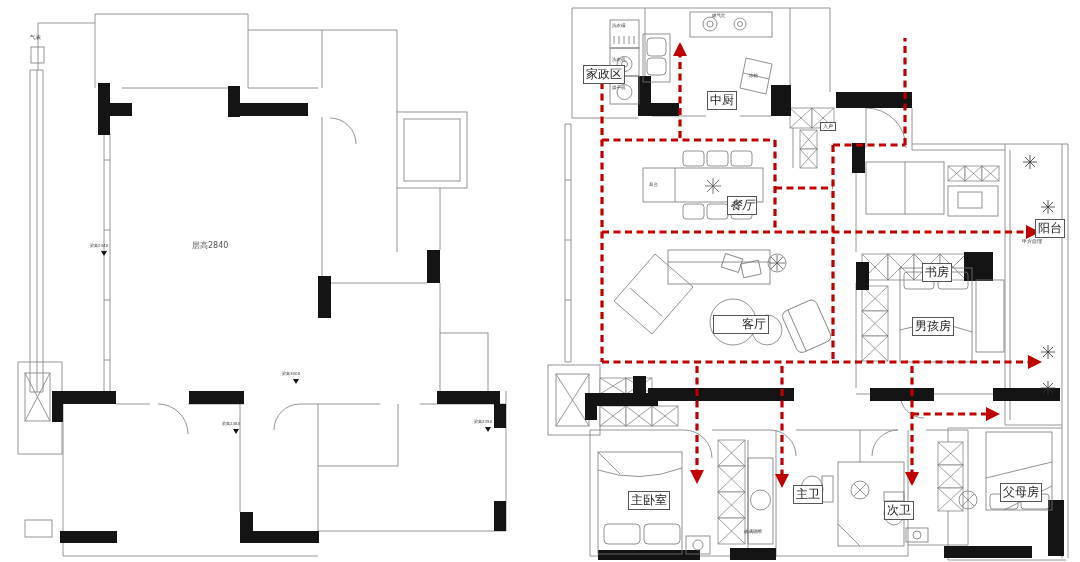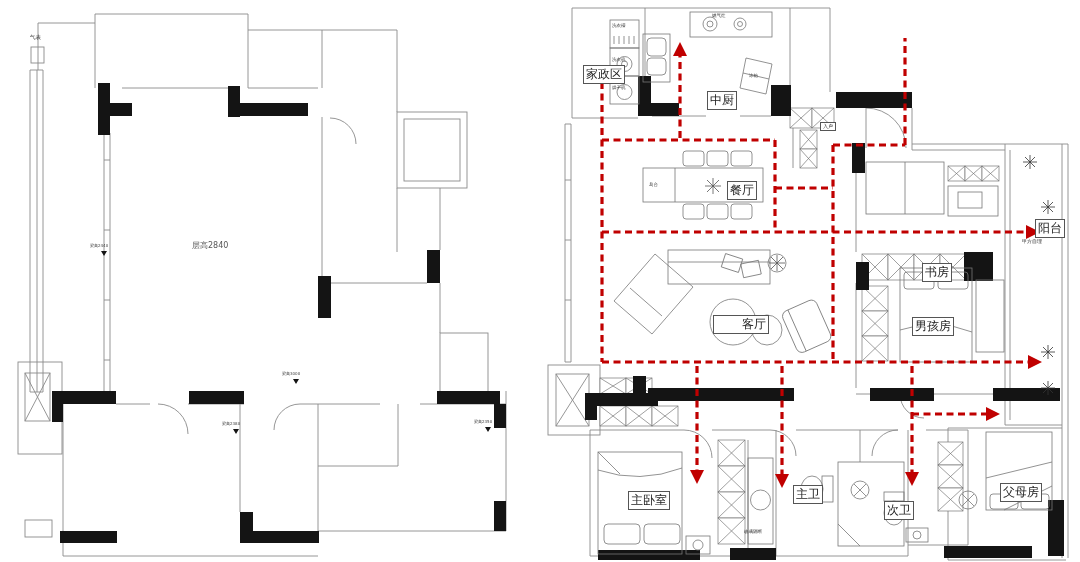--- a/index.html
+++ b/index.html
@@ -354,21 +354,21 @@
           <path d="M697,484 L690,470 L704,470 Z"></path>
           <path d="M782,488 L775,474 L789,474 Z"></path>
           <path d="M912,486 L905,472 L919,472 Z"></path>
           <path d="M1000,414 L986,407 L986,421 Z"></path>
         </g>
       </g>
     </svg>
 
     <div class="rlbl" style="left:38px;top:65px;">家政区</div>
     <div class="rlbl" style="left:162px;top:63px;margin-top:28px;">中厨</div>
-    <div class="rlbl" style="left:182px;top:181px;">餐厅</div>
+    <div class="rlbl" style="left:182px;top:196px;font-style:italic;">餐厅</div>
     <div class="rlbl" style="left:168px;top:315px;padding-left:28px;">客厅</div>
     <div class="rlbl" style="left:377px;top:219px;margin-top:44px;">书房</div>
     <div class="rlbl" style="left:490px;top:219px;">阳台</div>
     <div class="rlbl" style="left:367px;top:317px;">男孩房</div>
     <div class="rlbl" style="left:83px;top:491px;">主卧室</div>
     <div class="rlbl" style="left:248px;top:485px;">主卫</div>
     <div class="rlbl" style="left:339px;top:469px;margin-top:32px;">次卫</div>
     <div class="rlbl" style="left:455px;top:455px;margin-top:28px;">父母房</div>
     <div class="rlbl" style="left:275px;top:122px;font-size:5px;">入户</div>
 

